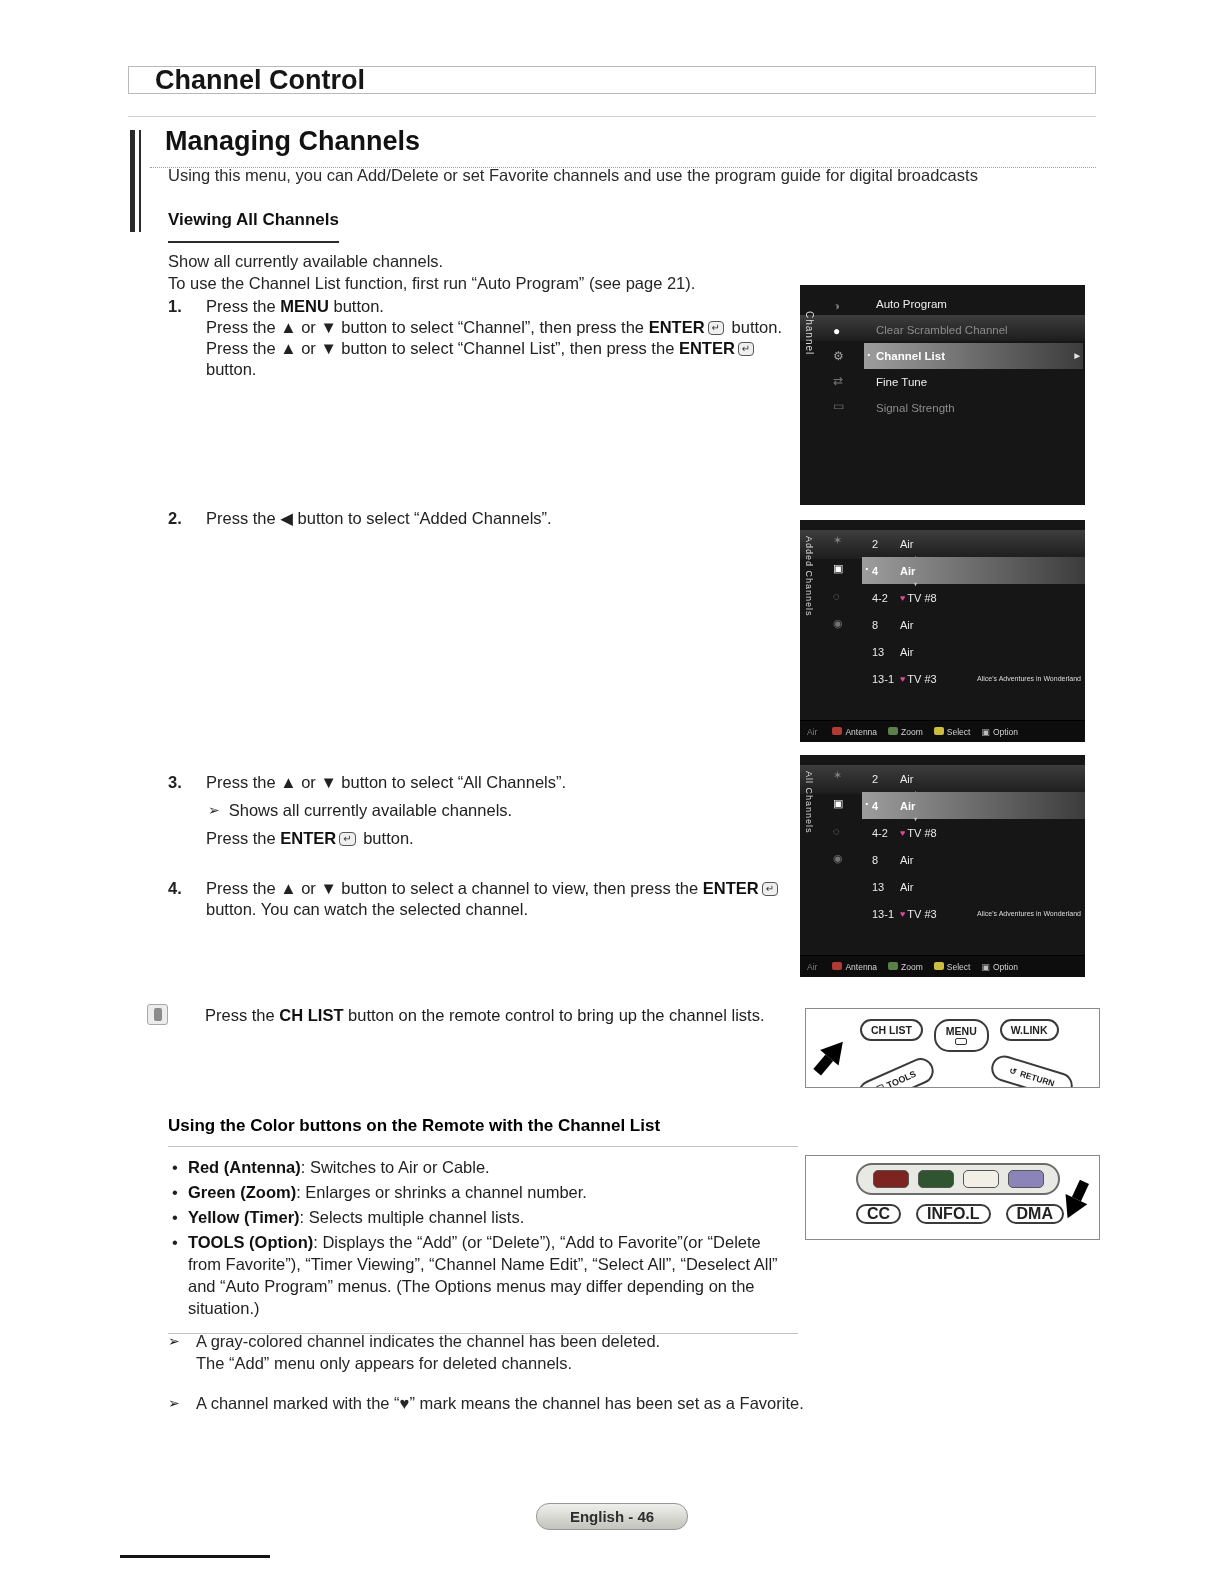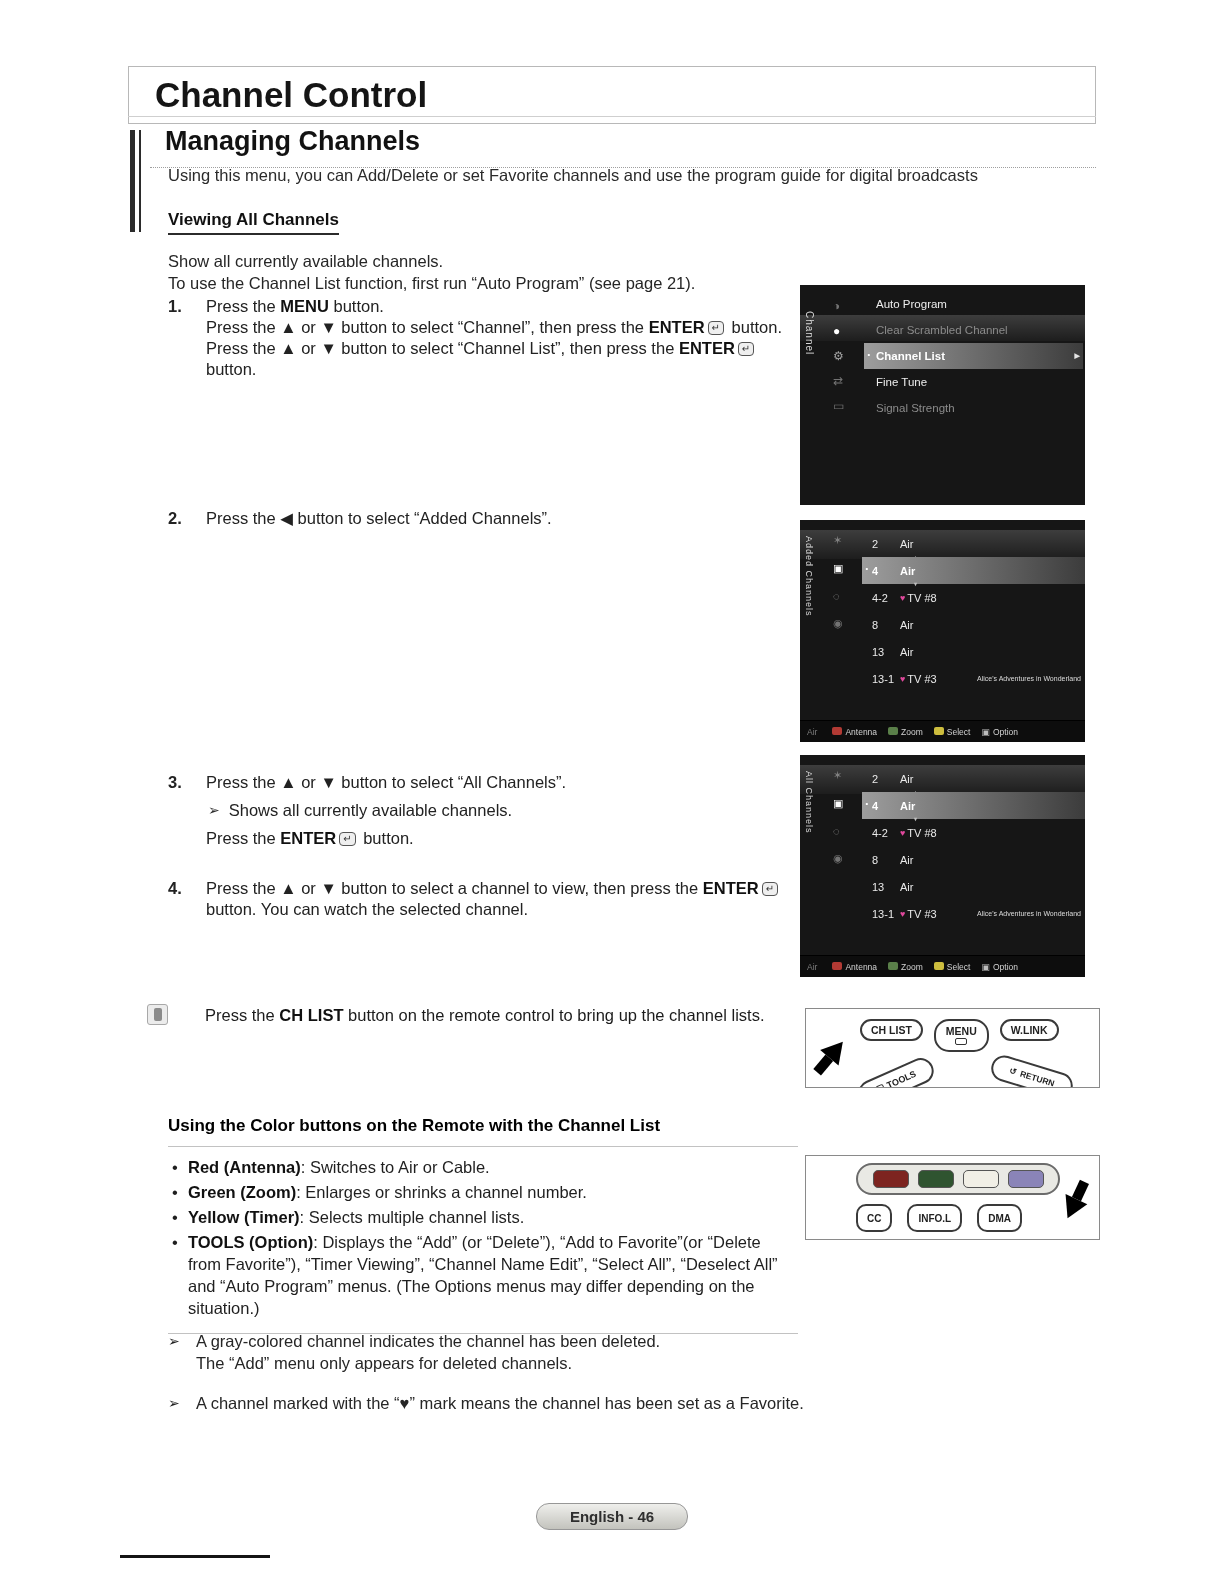--- a/index.html
+++ b/index.html
@@ -1,31 +1,31 @@
 <!DOCTYPE html>
 <html><head>
 <meta charset="utf-8">
 <style>
   * { margin:0; padding:0; box-sizing:border-box; }
   html,body { width:1224px; height:1584px; background:#ffffff; font-family:"Liberation Sans", sans-serif; color:#1c1c1c; position:relative; }
   .abs { position:absolute; }
 
   
-  .header-box { left:128px; top:66px; width:968px; height:58px; border:1px solid #b8b8b8; background:#fff;
-                display:flex; align-items:center; padding-left:26px; font-size:35px; font-weight:bold; color:#151515; }
+  .header-box { left:128px; top:66px; width:968px; height:28px; border:1px solid #b8b8b8; background:#fff;
+                display:flex; align-items:center; padding-left:26px; font-size:27px; font-weight:bold; color:#151515; }
   .header-rule { left:128px; top:116px; width:968px; border-top:1px solid #cfcfcf; }
 
   .title-bar1 { left:130px; top:130px; width:5px; height:102px; background:#2b2b2b; }
   .title-bar2 { left:139px; top:130px; width:2px; height:102px; background:#2b2b2b; }
   .page-title { left:165px; top:126px; font-size:27px; font-weight:bold; color:#121212; }
   .title-underline { left:150px; top:167px; width:946px; border-top:1px dotted #9f9f9f; }
 
   .intro { left:168px; top:166px; width:940px; font-size:16.5px; color:#2b2b2b; }
   .subsection { left:168px; top:210px; font-size:17px; font-weight:bold; color:#111;
-                border-bottom:2px solid #2b2b2b; padding-bottom:3px; }
+                border-bottom:2px solid #2b2b2b; padding-bottom:11px; }
   .lead { left:168px; top:250px; width:640px; font-size:16.5px; line-height:22px; color:#262626; }
 
   
   .step { width:644px; font-size:16.5px; line-height:21px; color:#222; }
   .step .num { position:absolute; left:0; top:0; font-weight:bold; }
   .step .body { margin-left:38px; }
   .b { font-weight:bold; color:#111; }
   .enter-icon { display:inline-block; border:1px solid #555; border-radius:4px; background:#efefef;
                 font-size:10px; line-height:12px; padding:0 3px; margin:0 3px; vertical-align:2px; color:#333; }
   .step1 { left:168px; top:296px; }
@@ -111,21 +111,21 @@
                 border:2px solid #3a3a3a; border-radius:13px; background:#fff; display:flex; align-items:center;
                 justify-content:center; gap:4px; font-size:9px; font-weight:bold; color:#222; }
   .t-ic { width:8px; height:8px; border:1.2px solid #333; border-radius:2px; display:inline-block; }
   .pill-return { position:absolute; left:184px; top:55px; transform:rotate(17deg); width:84px; height:26px;
                  border:2px solid #3a3a3a; border-radius:13px; background:#fff; display:flex; align-items:center;
                  justify-content:center; gap:4px; font-size:8.5px; font-weight:bold; color:#222; }
   .color-frame { position:absolute; left:50px; top:7px; width:204px; height:32px; border:2px solid #6b6b6b;
                  border-radius:16px; background:#e9e9e4; display:flex; align-items:center; justify-content:center; gap:9px; }
   .cbtn { width:36px; height:18px; border-radius:5px; border:1px solid #555; display:inline-block; }
   .r2-btns { position:absolute; left:50px; top:48px; display:flex; gap:15px; }
-  .pill.small { height:28px; font-size:10px; border-radius:10px; }
+  .pill.small { height:20px; font-size:16px; border-radius:10px; }
 
   
   .footer-badge { left:50%; top:1503px; transform:translateX(-50%); width:152px; height:27px; border-radius:13px;
                   background:linear-gradient(180deg,#efefec,#c3c3bd); border:1px solid #979797;
                   display:flex; align-items:center; justify-content:center; font-size:15px; font-weight:bold; color:#2e2e2e; }
   .bottom-line { left:120px; top:1555px; width:150px; height:3px; background:#141414; }
 </style>
 </head>
 <body>
 

